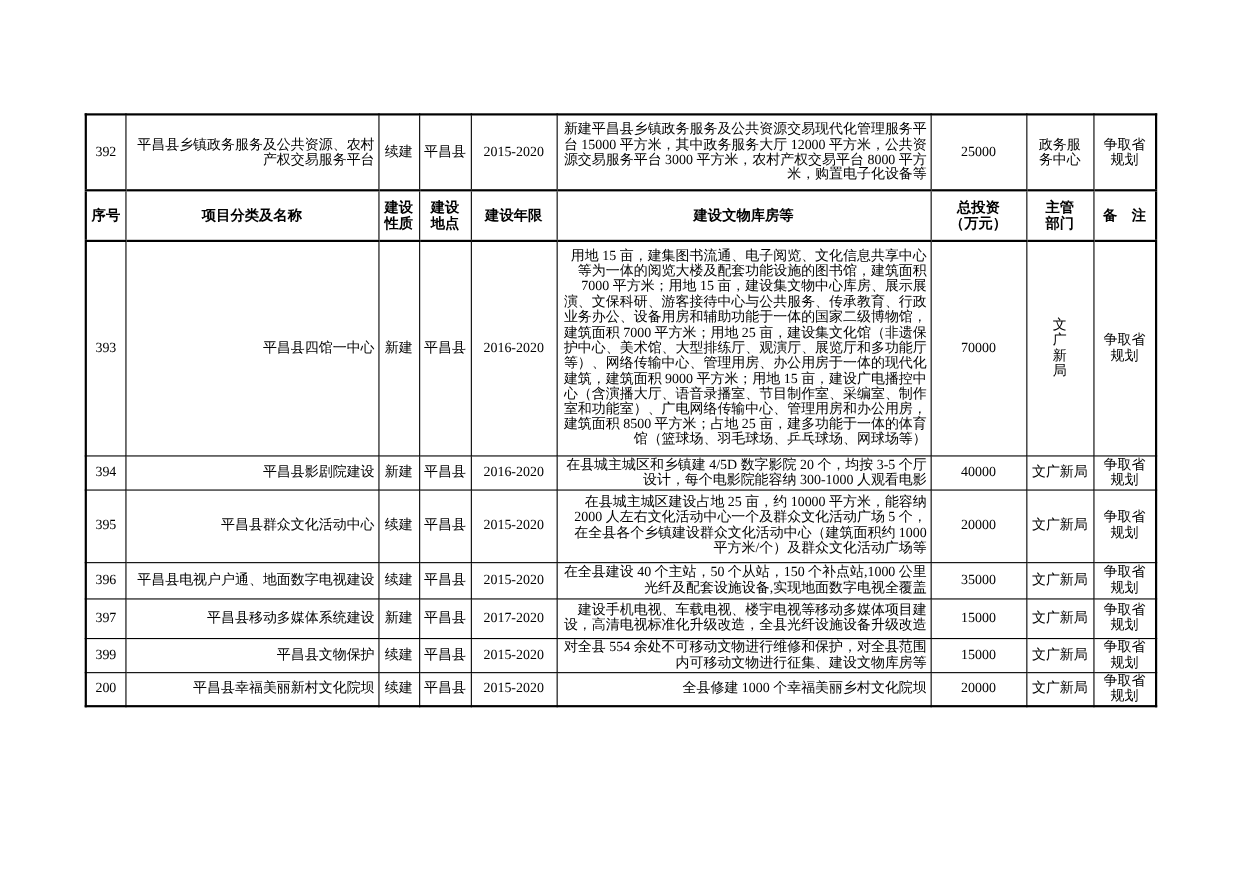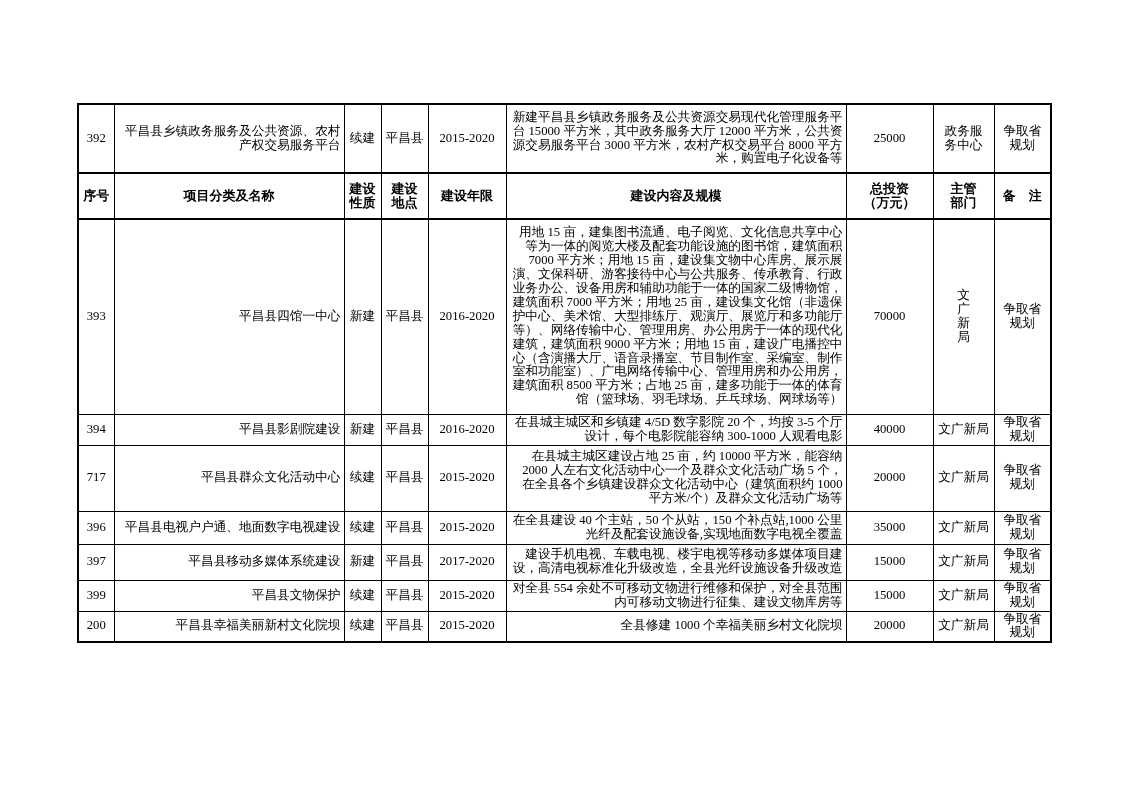--- a/index.html
+++ b/index.html
@@ -99,21 +99,21 @@
       </tr>
 
       <tr class="hdr">
         <th>序号</th>
         <th>项目分类及名称</th>
         <th class="pre">建设
 性质</th>
         <th class="pre">建设
 地点</th>
         <th>建设年限</th>
-        <th>建设内容及规模</th>
+        <th>建设文物库房等</th>
         <th class="pre">总投资
 （万元）</th>
         <th class="pre">主管
 部门</th>
         <th>备　注</th>
       </tr>
 
       <tr class="r1">
         <td class="c serial-low">393</td>
         <td class="l">平昌县四馆一中心</td>
@@ -137,21 +137,21 @@
         <td class="c">平昌县</td>
         <td class="c">2016-2020</td>
         <td class="l">在县城主城区和乡镇建 4/5D 数字影院 20 个，均按 3-5 个厅设计，每个电影院能容纳 300-1000 人观看电影</td>
         <td class="c">40000</td>
         <td class="c">文广新局</td>
         <td class="c pre">争取省
 规划</td>
       </tr>
 
       <tr class="r3">
-        <td class="c">717</td>
+        <td class="c">395</td>
         <td class="l">平昌县群众文化活动中心</td>
         <td class="c">续建</td>
         <td class="c">平昌县</td>
         <td class="c">2015-2020</td>
         <td class="l">在县城主城区建设占地 25 亩，约 10000 平方米，能容纳 2000 人左右文化活动中心一个及群众文化活动广场 5 个，在全县各个乡镇建设群众文化活动中心（建筑面积约 1000 平方米/个）及群众文化活动广场等</td>
         <td class="c">20000</td>
         <td class="c">文广新局</td>
         <td class="c pre">争取省
 规划</td>
       </tr>

